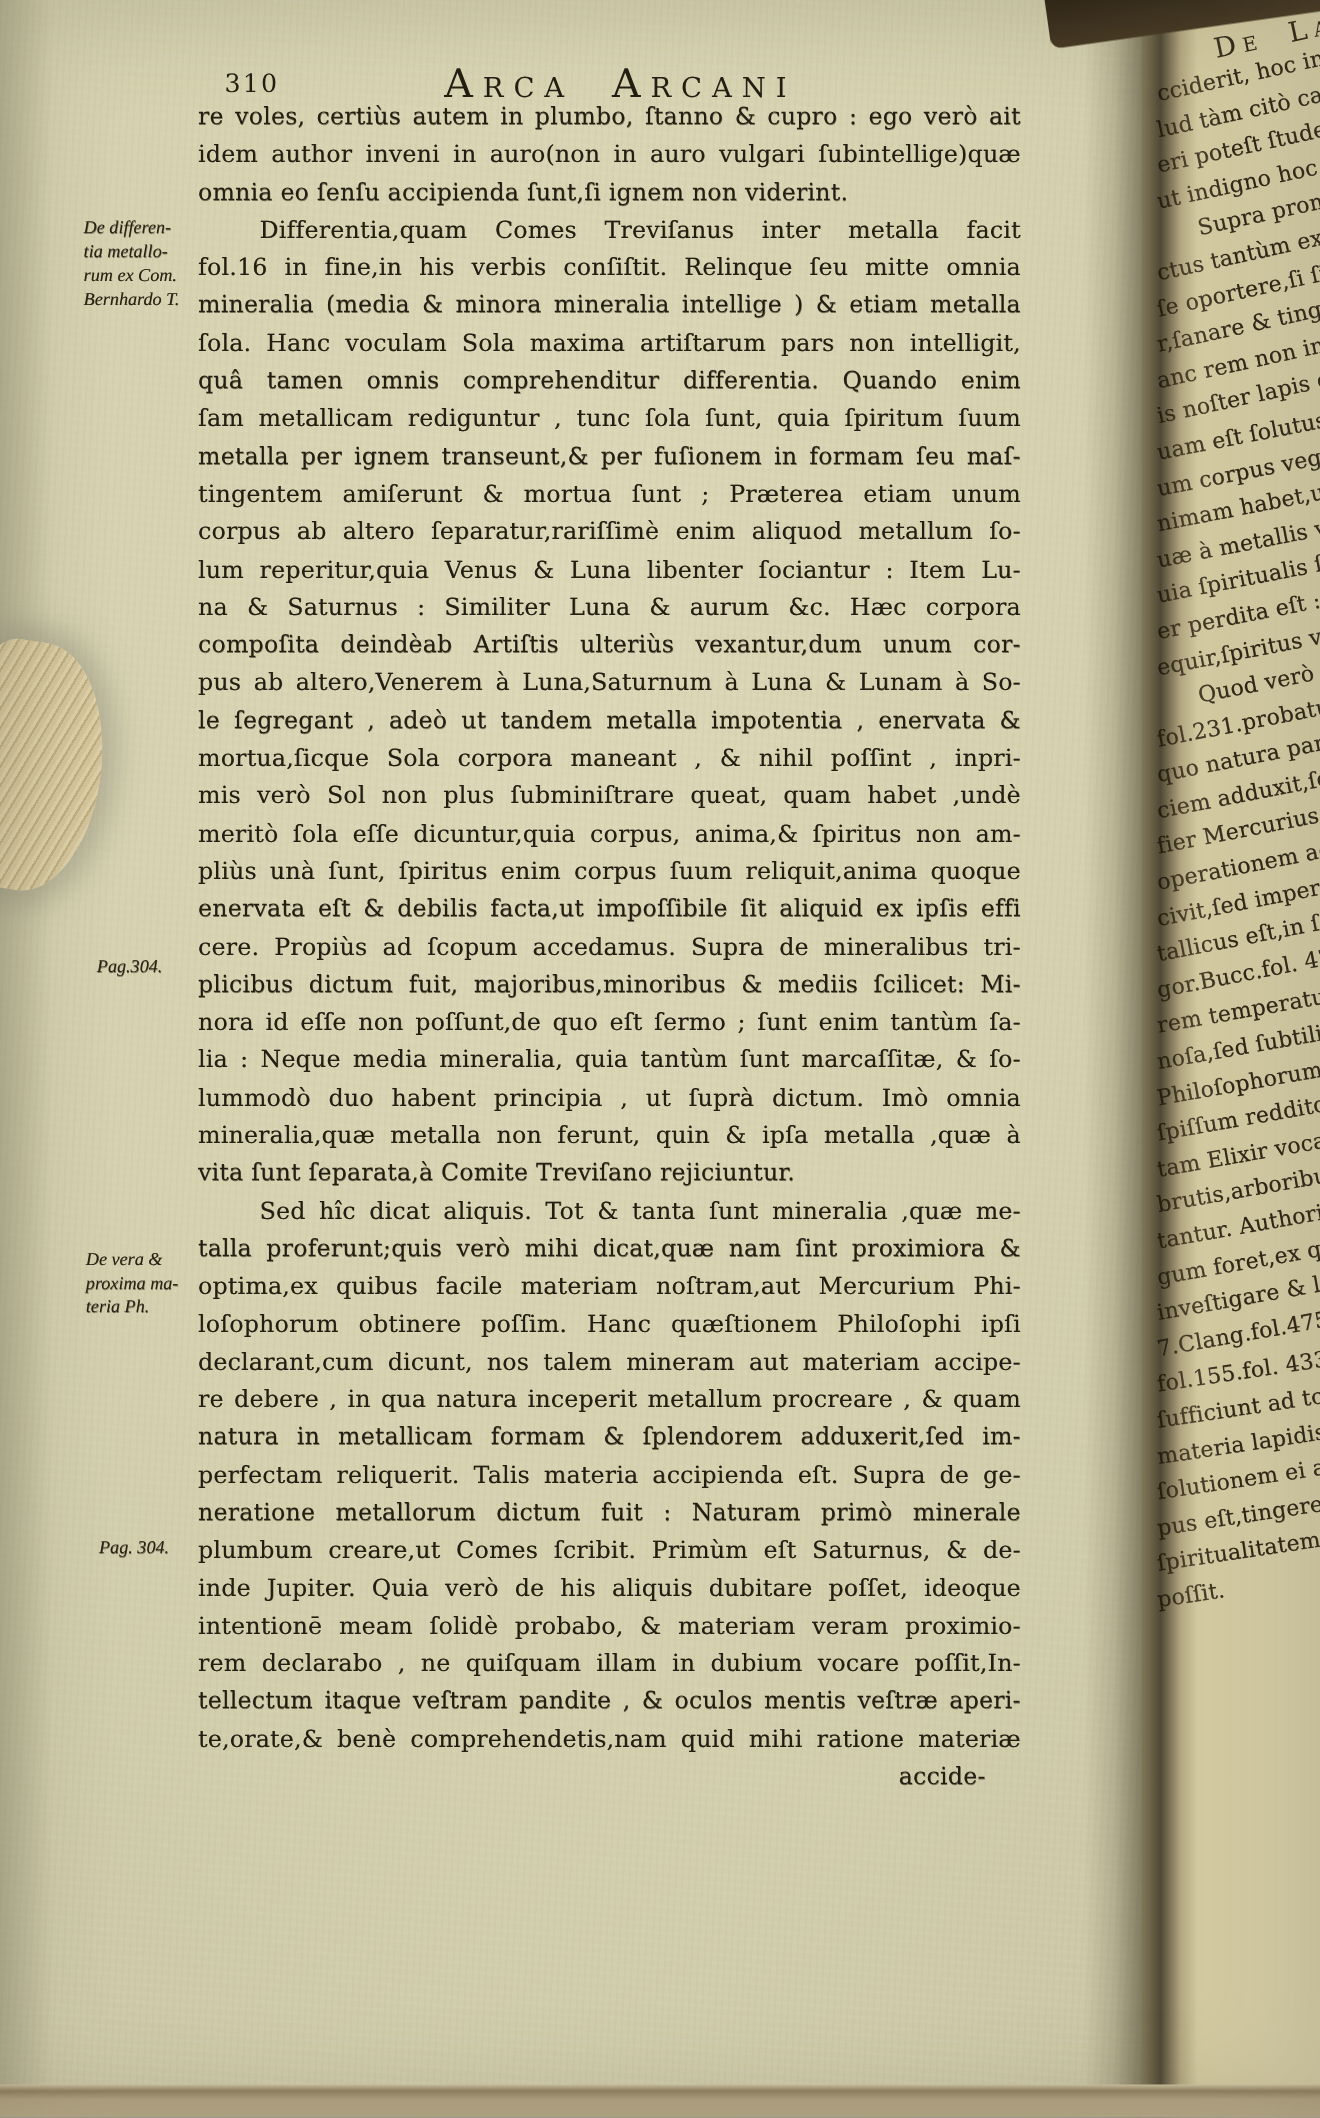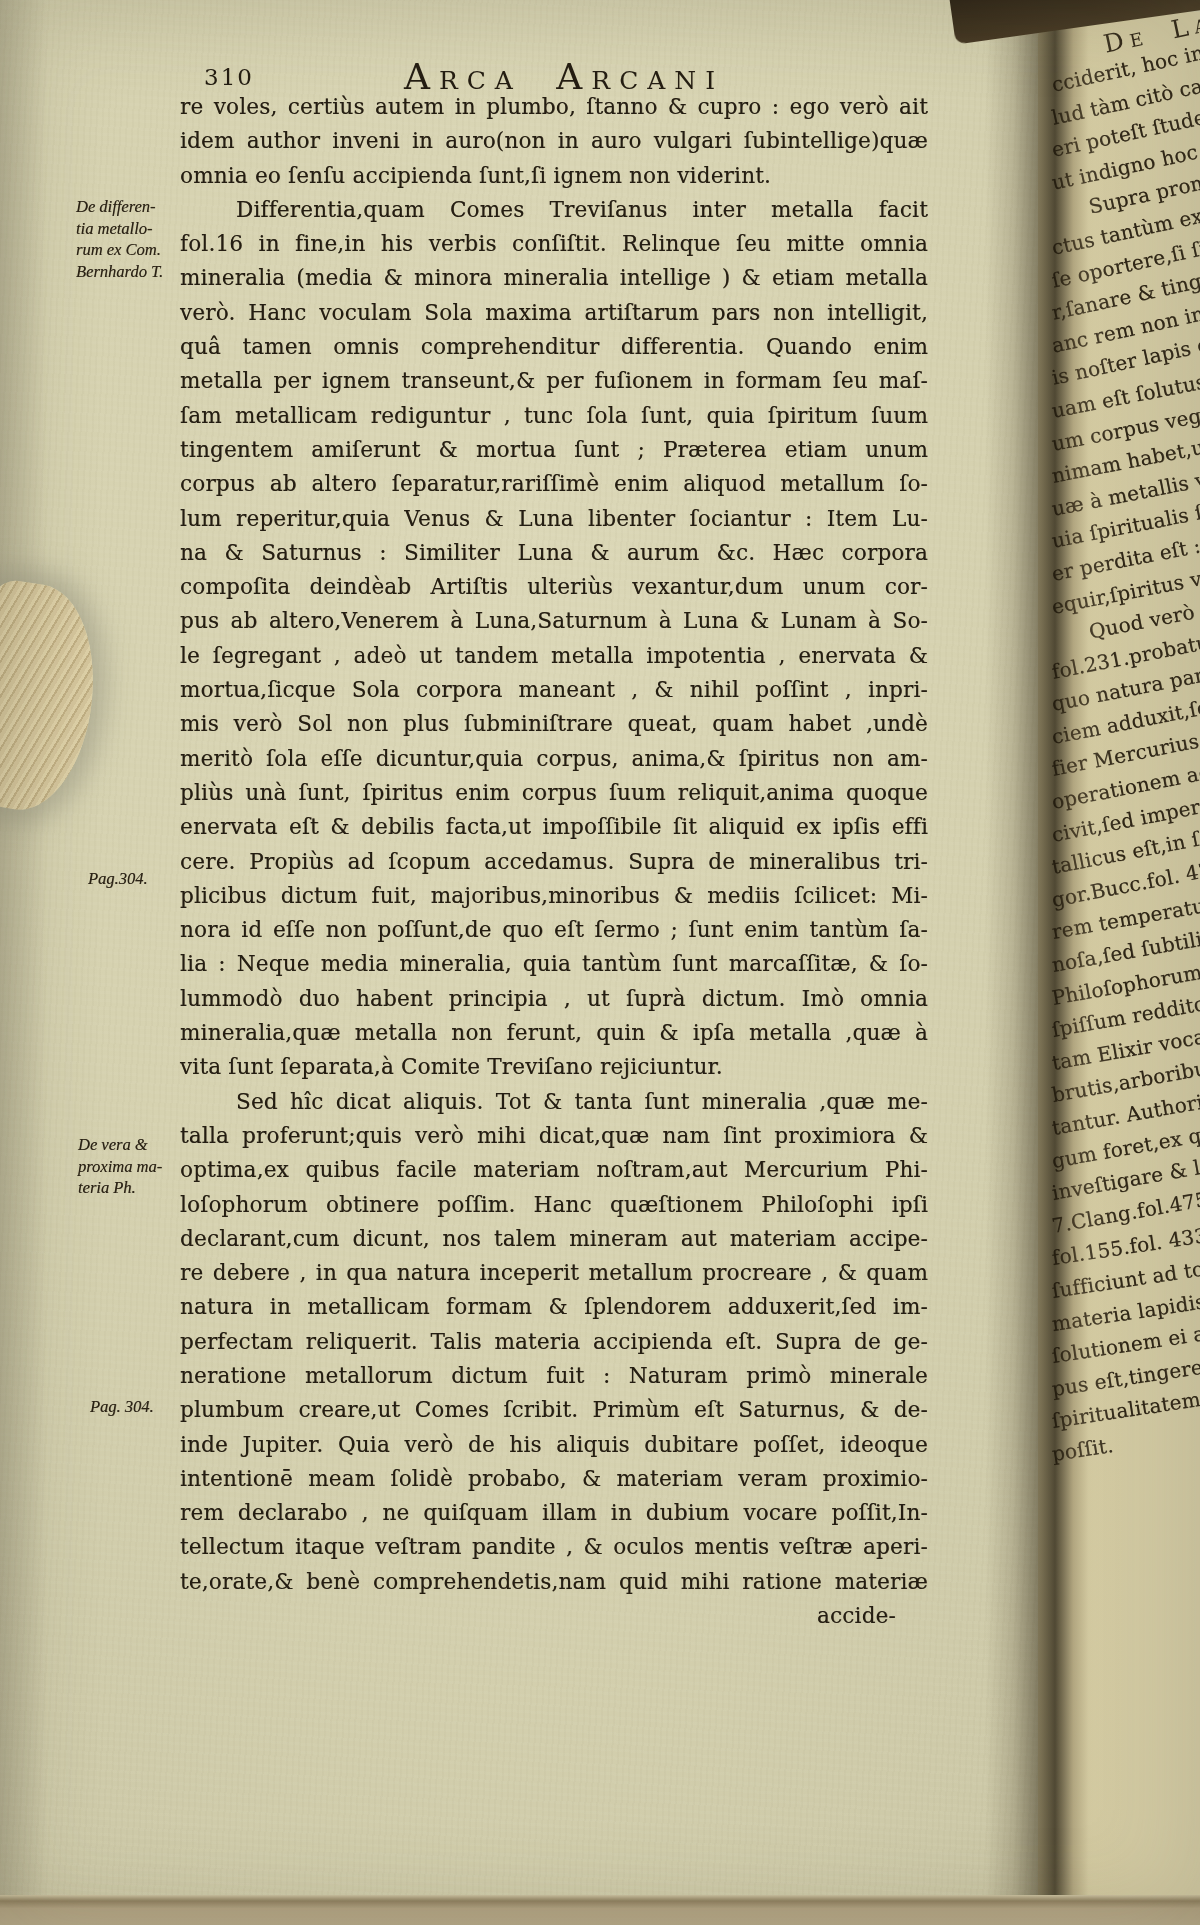--- a/index.html
+++ b/index.html
@@ -89,24 +89,24 @@
     <div class="note" style="left:90px;top:1396px">
         <div class="tline">Pag. 304.</div>
       </div>
     <div class="body">
         <div class="tline">re voles, certiùs autem in plumbo, ſtanno &amp; cupro : ego verò ait</div>
         <div class="tline">idem author inveni in auro(non in auro vulgari ſubintellige)quæ</div>
         <div class="tline end">omnia eo ſenſu accipienda ſunt,ſi ignem non viderint.</div>
         <div class="tline indent">Differentia,quam Comes Treviſanus inter metalla facit</div>
         <div class="tline">fol.16 in fine,in his verbis conſiſtit.  Relinque ſeu mitte omnia</div>
         <div class="tline">mineralia (media &amp; minora mineralia intellige ) &amp; etiam metalla</div>
-        <div class="tline">verò.  Hanc voculam Sola maxima artiſtarum pars non intelligit,</div>
+        <div class="tline">ſola.  Hanc voculam Sola maxima artiſtarum pars non intelligit,</div>
         <div class="tline">quâ tamen omnis comprehenditur differentia.  Quando enim</div>
+        <div class="tline">ſam metallicam rediguntur , tunc ſola ſunt, quia ſpiritum ſuum</div>
         <div class="tline">metalla per ignem transeunt,&amp; per fuſionem in formam ſeu maſ-</div>
-        <div class="tline">ſam metallicam rediguntur , tunc ſola ſunt, quia ſpiritum ſuum</div>
         <div class="tline">tingentem amiſerunt &amp; mortua ſunt ;  Præterea etiam unum</div>
         <div class="tline">corpus ab altero ſeparatur,rariſſimè enim aliquod metallum ſo-</div>
         <div class="tline">lum reperitur,quia Venus &amp; Luna libenter ſociantur :  Item Lu-</div>
         <div class="tline">na &amp; Saturnus :  Similiter Luna &amp; aurum &amp;c.   Hæc corpora</div>
         <div class="tline">compoſita deindèab Artiſtis ulteriùs vexantur,dum unum cor-</div>
         <div class="tline">pus ab altero,Venerem à Luna,Saturnum à Luna &amp; Lunam à So-</div>
         <div class="tline">le ſegregant , adeò ut tandem metalla impotentia , enervata &amp;</div>
         <div class="tline">mortua,ſicque Sola corpora maneant , &amp; nihil poſſint , inpri-</div>
         <div class="tline">mis verò Sol non plus ſubminiſtrare queat, quam habet ,undè</div>
         <div class="tline">meritò ſola eſſe dicuntur,quia corpus, anima,&amp; ſpiritus non am-</div>

